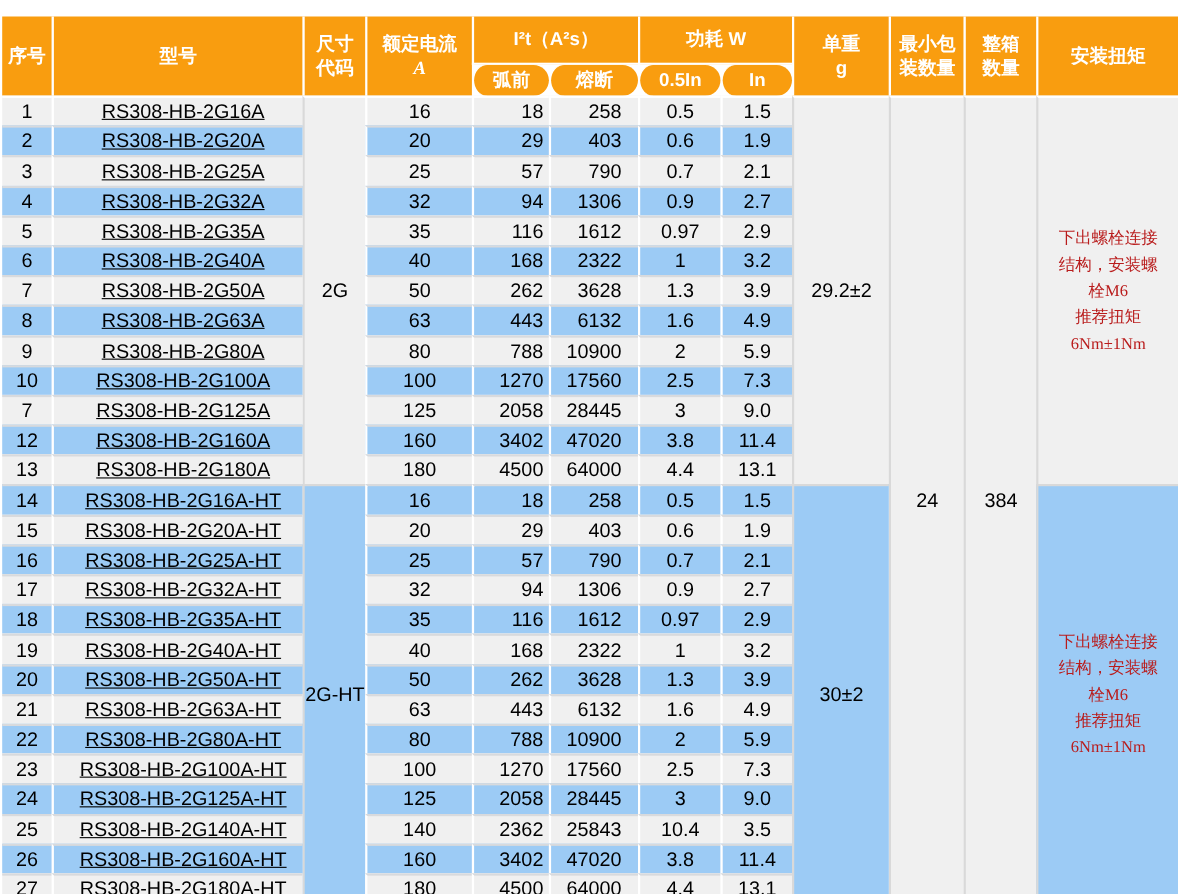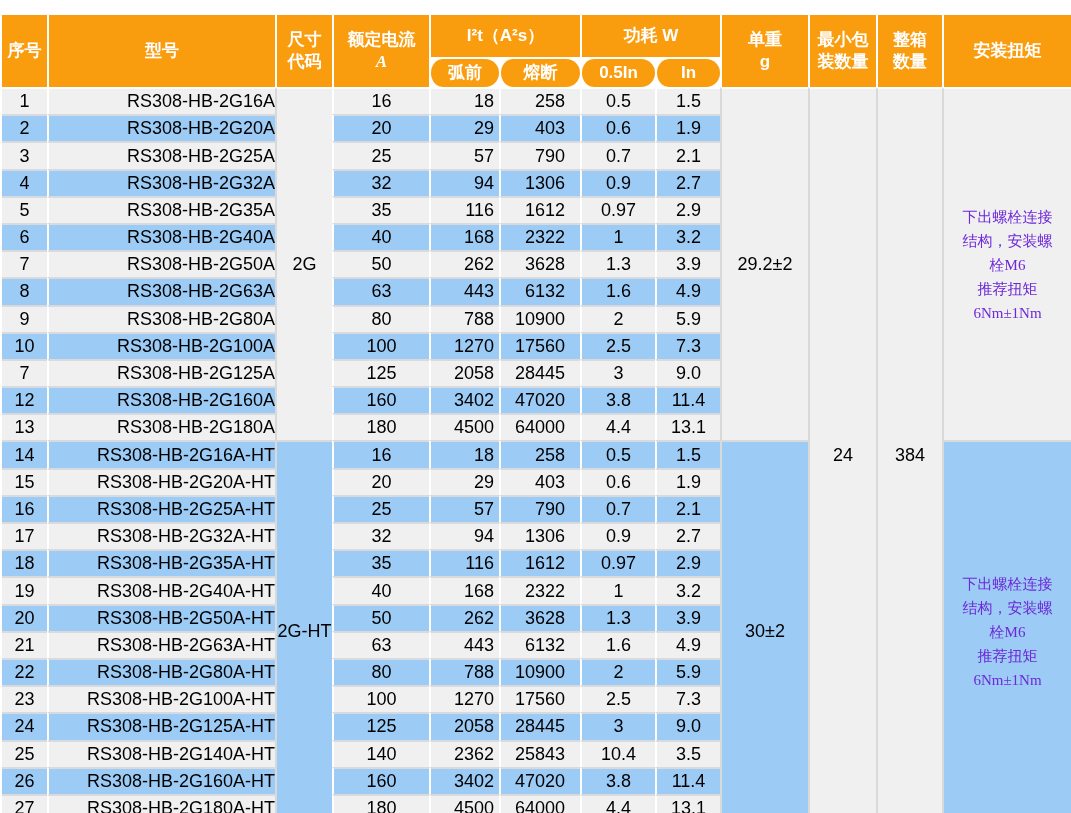--- a/index.html
+++ b/index.html
@@ -21,27 +21,27 @@
   th .it{font-style:italic;font-family:"Liberation Serif","DejaVu Serif",serif;}
 
   
   td{box-sizing:border-box;height:27.2px;padding:0;font-size:18px;color:#000;
      text-align:center;vertical-align:middle;line-height:1.05;
      border-left:2px solid #ffffff;border-top:2px solid #D8DADD;overflow:hidden;}
   td:first-child{border-left:none;}
   tbody tr:first-child td{border-top-color:#ffffff;}
   tr.odd td{background:#F0F0F0;}
   tr.even td{background:#9CCBF5;}
-  td.model{text-align:right;padding-left:9px;}
+  td.model{text-align:center;padding-left:9px;text-decoration:underline;}
   td.ralign{text-align:right;padding-right:5px;}
   td.melt{text-align:right;padding-right:15px;}
   td.merged{background:#F0F0F0;border-left:2px solid #D9D9D9;}
   td.merged.gstart{border-top:2px solid #D9D9D9;}
   td.torque{font-family:"Liberation Serif","DejaVu Serif",serif;font-size:15px;
-            line-height:1.6;white-space:pre-line;padding:0 15px;color:#6d28d9;}
+            line-height:1.6;white-space:pre-line;padding:0 15px;color:#b91c1c;}
   tr.partial td{height:8px;}
   tr.partial td.pb{background:#9CCBF5;}
   tr.partial td.pg{background:#F0F0F0;}
 </style>
 </head>
 <body>
 
 <div class="page">
   <table class="spec">
     <colgroup>

